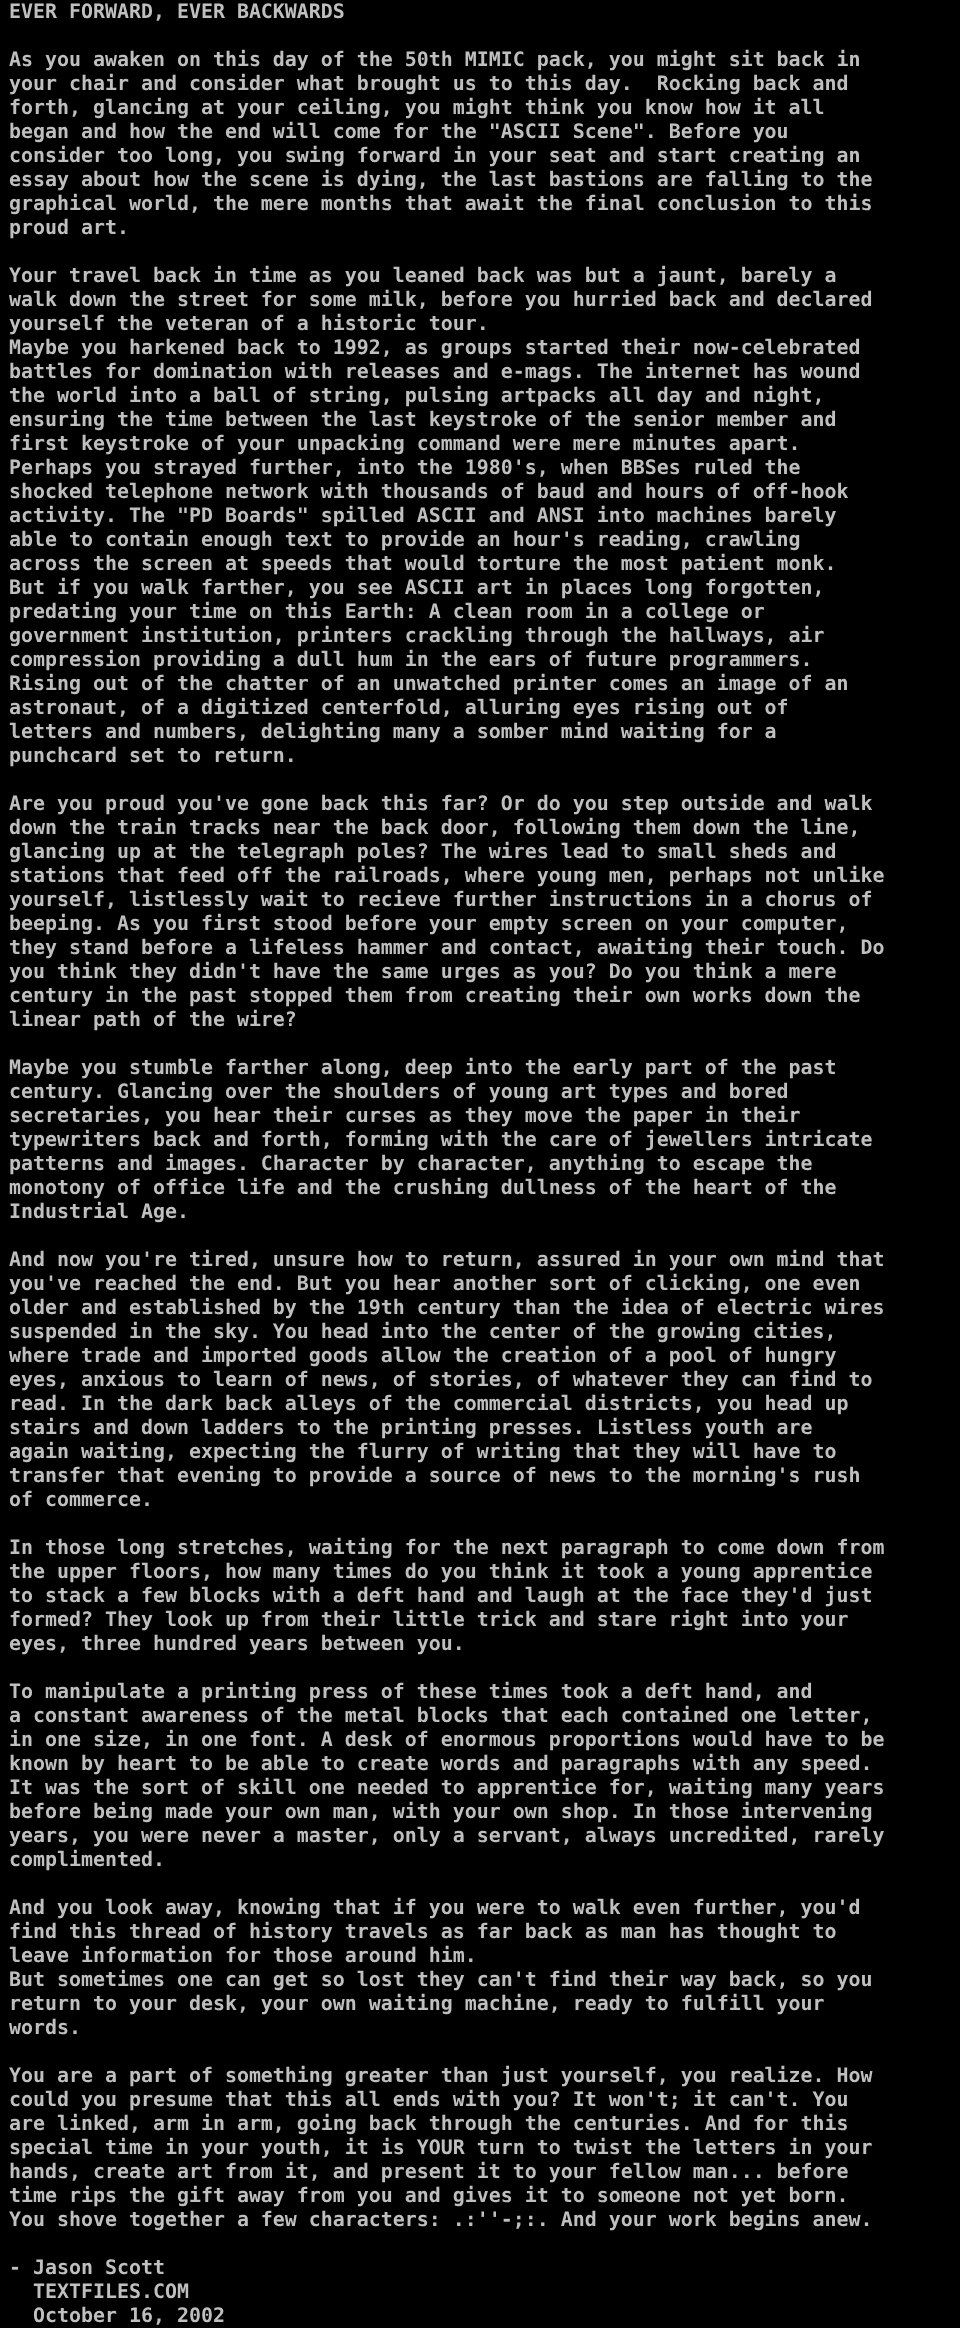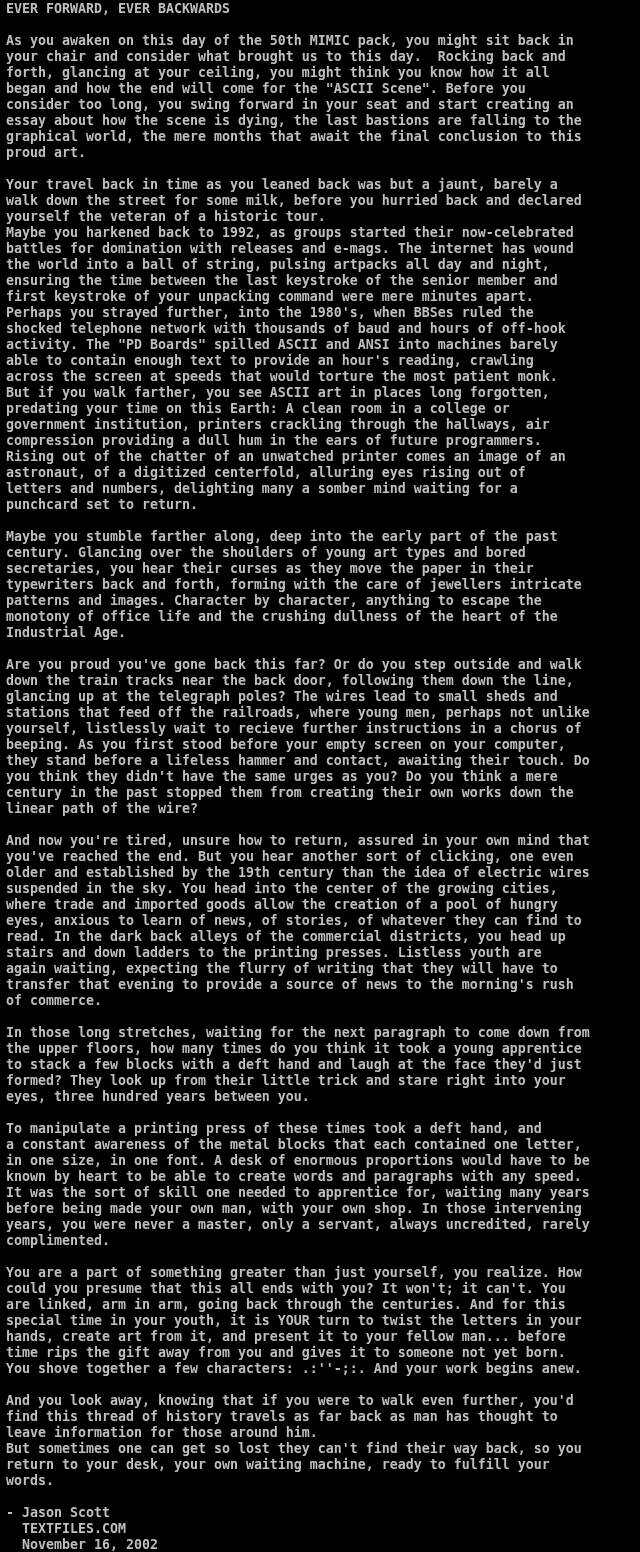--- a/index.html
+++ b/index.html
@@ -61,37 +61,37 @@
 able to contain enough text to provide an hour's reading, crawling
 across the screen at speeds that would torture the most patient monk.
 But if you walk farther, you see ASCII art in places long forgotten,
 predating your time on this Earth: A clean room in a college or
 government institution, printers crackling through the hallways, air
 compression providing a dull hum in the ears of future programmers.
 Rising out of the chatter of an unwatched printer comes an image of an
 astronaut, of a digitized centerfold, alluring eyes rising out of
 letters and numbers, delighting many a somber mind waiting for a
 punchcard set to return.</pre>
-  <pre>Maybe you stumble farther along, deep into the early part of the past
-century. Glancing over the shoulders of young art types and bored
-secretaries, you hear their curses as they move the paper in their
-typewriters back and forth, forming with the care of jewellers intricate
-patterns and images. Character by character, anything to escape the
-monotony of office life and the crushing dullness of the heart of the
-Industrial Age.</pre>
   <pre>Are you proud you've gone back this far? Or do you step outside and walk
 down the train tracks near the back door, following them down the line,
 glancing up at the telegraph poles? The wires lead to small sheds and
 stations that feed off the railroads, where young men, perhaps not unlike
 yourself, listlessly wait to recieve further instructions in a chorus of
 beeping. As you first stood before your empty screen on your computer,
 they stand before a lifeless hammer and contact, awaiting their touch. Do
 you think they didn't have the same urges as you? Do you think a mere
 century in the past stopped them from creating their own works down the
 linear path of the wire?</pre>
+  <pre>Maybe you stumble farther along, deep into the early part of the past
+century. Glancing over the shoulders of young art types and bored
+secretaries, you hear their curses as they move the paper in their
+typewriters back and forth, forming with the care of jewellers intricate
+patterns and images. Character by character, anything to escape the
+monotony of office life and the crushing dullness of the heart of the
+Industrial Age.</pre>
   <pre>And now you're tired, unsure how to return, assured in your own mind that
 you've reached the end. But you hear another sort of clicking, one even
 older and established by the 19th century than the idea of electric wires
 suspended in the sky. You head into the center of the growing cities,
 where trade and imported goods allow the creation of a pool of hungry
 eyes, anxious to learn of news, of stories, of whatever they can find to
 read. In the dark back alleys of the commercial districts, you head up
 stairs and down ladders to the printing presses. Listless youth are
 again waiting, expecting the flurry of writing that they will have to
 transfer that evening to provide a source of news to the morning's rush
@@ -102,29 +102,29 @@
 formed? They look up from their little trick and stare right into your
 eyes, three hundred years between you.</pre>
   <pre>To manipulate a printing press of these times took a deft hand, and
 a constant awareness of the metal blocks that each contained one letter,
 in one size, in one font. A desk of enormous proportions would have to be
 known by heart to be able to create words and paragraphs with any speed.
 It was the sort of skill one needed to apprentice for, waiting many years
 before being made your own man, with your own shop. In those intervening
 years, you were never a master, only a servant, always uncredited, rarely
 complimented.</pre>
+  <pre>And you look away, knowing that if you were to walk even further, you'd
+find this thread of history travels as far back as man has thought to
+leave information for those around him.
+But sometimes one can get so lost they can't find their way back, so you
+return to your desk, your own waiting machine, ready to fulfill your
+words.</pre>
   <pre>You are a part of something greater than just yourself, you realize. How
 could you presume that this all ends with you? It won't; it can't. You
 are linked, arm in arm, going back through the centuries. And for this
 special time in your youth, it is YOUR turn to twist the letters in your
 hands, create art from it, and present it to your fellow man... before
 time rips the gift away from you and gives it to someone not yet born.
 You shove together a few characters: .:''-;:. And your work begins anew.</pre>
-  <pre>And you look away, knowing that if you were to walk even further, you'd
-find this thread of history travels as far back as man has thought to
-leave information for those around him.
-But sometimes one can get so lost they can't find their way back, so you
-return to your desk, your own waiting machine, ready to fulfill your
-words.</pre>
   <pre>- Jason Scott
   TEXTFILES.COM
-  November 16, 2002</pre>
+  October 16, 2002</pre>
 </div>
 
 </body></html>

